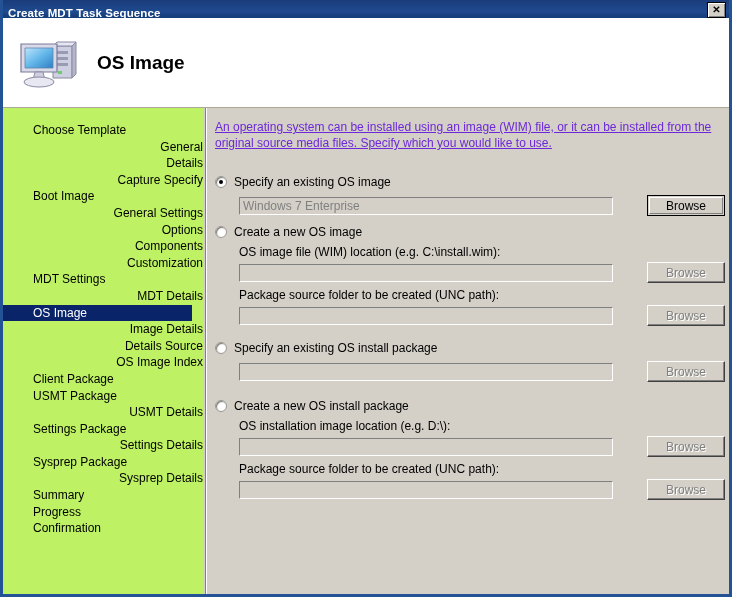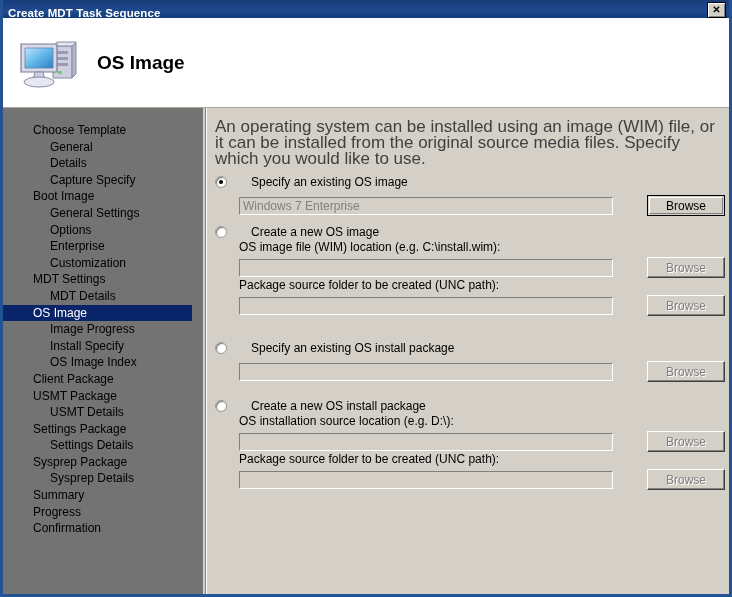--- a/index.html
+++ b/index.html
@@ -91,21 +91,21 @@
     top: 108px;
     width: 726px;
     height: 486px;
     background: #d4d0c8;
   }
   #sidebar {
     position: absolute;
     left: 0; top: 0;
     width: 200px;
     height: 486px;
-    background: #737373;
+    background: #bef264;
     padding-top: 14px;
     box-sizing: border-box;
   }
   #divider {
     position: absolute;
     left: 202px;
     top: 0;
     width: 2px;
     height: 486px;
     border-left: 1px solid #848079;
@@ -115,44 +115,45 @@
 
   .nav-item {
     font-size: 12px;
     color: #000000;
     line-height: 16.6px;
     height: 16.6px;
     padding-left: 30px;
     white-space: nowrap;
     cursor: default;
   }
-  .nav-item.lvl2 { padding-left: 47px; }
+  .nav-item.lvl2 { padding-left: 47px; text-align: right; }
   .nav-item.selected {
     background: #0a246a;
     color: #ffffff;
     margin-right: 11px;
     padding-left: 30px;
   }
 
   
   #content {
     position: absolute;
     left: 206px;
     top: 0;
     width: 520px;
     height: 486px;
   }
   #intro {
     position: absolute;
     left: 6px;
     top: 11px;
     width: 510px;
-    font-size: 17px;
-    color: #404040;
+    font-size: 12px;
+    color: #6d28d9;
     line-height: 16px;
+    text-decoration: underline;
   }
 
   .opt-block { position: absolute; left: 6px; width: 510px; }
 
   .radio-row {
     display: flex;
     align-items: center;
     height: 16px;
     cursor: default;
   }
@@ -170,28 +171,29 @@
     content: "";
     position: absolute;
     left: 3px; top: 3px;
     width: 4px; height: 4px;
     border-radius: 50%;
     background: #000000;
   }
   .radio-label {
     font-size: 12px;
     color: #000;
-    margin-left: 24px;
+    margin-left: 7px;
     white-space: nowrap;
   }
 
   .sub-label {
     font-size: 12px;
     color: #000;
     margin-left: 24px;
+    margin-top: 5px;
     white-space: nowrap;
   }
 
   .field-row {
     display: flex;
     align-items: center;
     margin-left: 24px;
     margin-top: 3px;
   }
   .textfield {
@@ -285,27 +287,27 @@
   <div id="body">
 
     <div id="sidebar">
         <div class="nav-item">Choose Template</div>
         <div class="nav-item lvl2">General</div>
         <div class="nav-item lvl2">Details</div>
         <div class="nav-item lvl2">Capture Specify</div>
         <div class="nav-item">Boot Image</div>
         <div class="nav-item lvl2">General Settings</div>
         <div class="nav-item lvl2">Options</div>
-        <div class="nav-item lvl2">Enterprise</div>
+        <div class="nav-item lvl2">Components</div>
         <div class="nav-item lvl2">Customization</div>
         <div class="nav-item">MDT Settings</div>
         <div class="nav-item lvl2">MDT Details</div>
         <div class="nav-item selected">OS Image</div>
-        <div class="nav-item lvl2">Image Progress</div>
-        <div class="nav-item lvl2">Install Specify</div>
+        <div class="nav-item lvl2">Image Details</div>
+        <div class="nav-item lvl2">Details Source</div>
         <div class="nav-item lvl2">OS Image Index</div>
         <div class="nav-item">Client Package</div>
         <div class="nav-item">USMT Package</div>
         <div class="nav-item lvl2">USMT Details</div>
         <div class="nav-item">Settings Package</div>
         <div class="nav-item lvl2">Settings Details</div>
         <div class="nav-item">Sysprep Package</div>
         <div class="nav-item lvl2">Sysprep Details</div>
         <div class="nav-item">Summary</div>
         <div class="nav-item">Progress</div>
@@ -358,21 +360,21 @@
               <div class="browse-btn disabled">
                 <span>Browse</span>
               </div>
             </div>
           </div>
           <div class="opt-block" style="top: 290px;">
             <div class="radio-row">
               <span class="radio"></span>
               <span class="radio-label">Create a new OS install package</span>
             </div>
-            <div class="sub-label">OS installation source location (e.g. D:\):</div>
+            <div class="sub-label">OS installation image location (e.g. D:\):</div>
             <div class="field-row">
               <div class="textfield empty"></div>
               <div class="browse-btn disabled">
                 <span>Browse</span>
               </div>
             </div>
             <div class="sub-label">Package source folder to be created (UNC path):</div>
             <div class="field-row">
               <div class="textfield empty"></div>
               <div class="browse-btn disabled">

